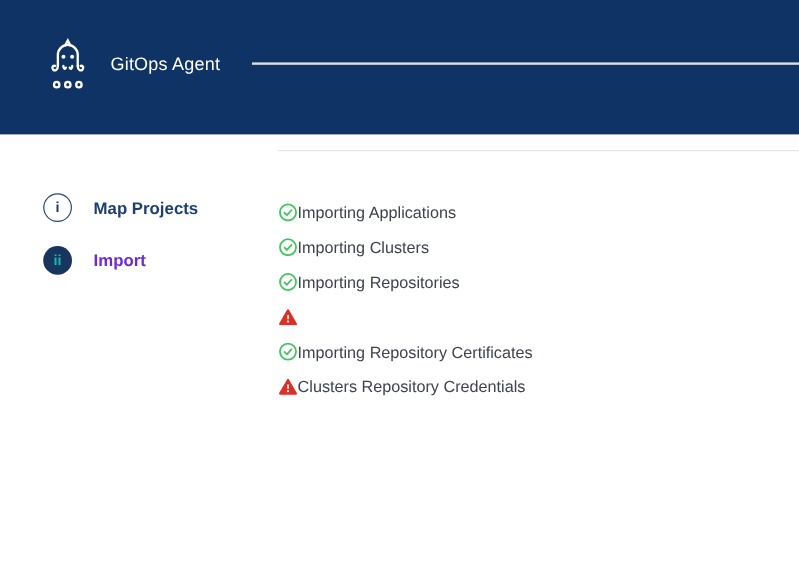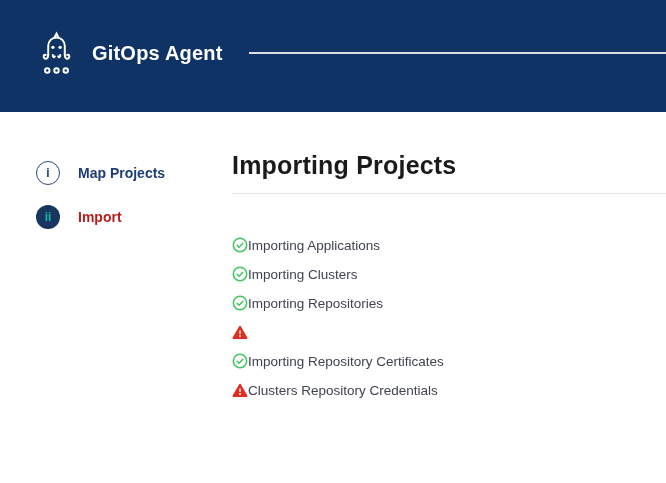--- a/index.html
+++ b/index.html
@@ -13,21 +13,21 @@
 
   
   .header {
     position:absolute; top:0; left:0; width:666px; height:112px;
     background:#0E3364;
     display:flex; align-items:center;
     padding:0 0 6px 38px;
   }
   .logo-icon { width:37px; height:46px; flex:none; display:block; }
   .app-title {
-    color:#ffffff; font-size:20px; font-weight:700;
+    color:#ffffff; font-size:15px; font-weight:400;
     margin-left:17px; letter-spacing:0.2px; white-space:nowrap;
   }
   .header-rule {
     flex:1; height:2px; background:rgba(255,255,255,0.85);
     margin-left:26px;
   }
 
   
   .stepper {
     position:absolute; left:36px; top:161px;
@@ -36,21 +36,21 @@
   .step { display:flex; align-items:center; gap:18px; cursor:pointer; }
   .step-circle {
     width:24px; height:24px; border-radius:50%;
     display:flex; align-items:center; justify-content:center;
     font-size:12px; font-weight:700; flex:none;
   }
   .step-circle.completed { border:1.6px solid #2A4A77; color:#1B3E6F; background:#fff; }
   .step-circle.active { background:#17355F; color:#14b8a6; border:none; }
   .step-label { font-size:14px; font-weight:700; }
   .step-label-wrap.completed .step-label { color:#1C3E75;text-align:center; }
-  .step-label-wrap.active .step-label { color:#b91c1c; }
+  .step-label-wrap.active .step-label { color:#6d28d9; }
 
   
   .main { position:absolute; left:232px; top:112px; right:0; }
   .page-title {
     margin-top:38px; font-size:25px; line-height:30px;
     font-weight:700; color:#1A1A1A; letter-spacing:0.2px;
   }
   .title-divider { border:none; border-top:1px solid #E7E7E7; margin-top:13px; width:100%; }
 
   .import-list { margin-top:30px; display:flex; flex-direction:column; }
@@ -97,21 +97,20 @@
       </div>
 
       <div class="step step-label-wrap active">
         <span class="step-circle active">ii</span>
         <span class="step-label">Import</span>
       </div>
 
   </div>
 
   <div class="main">
-    <h1 class="page-title">Importing Projects</h1>
     <hr class="title-divider">
 
     <div class="import-list">
 
         <div class="import-item success">
           <svg class="status-icon icon-success" viewBox="0 0 16 16">
             <circle cx="8" cy="8" r="6.7" fill="none" stroke="#3FC65C" stroke-width="1.5"></circle>
             <path d="M5.1 8.3 l2 2 l3.7 -4.1" fill="none" stroke="#3FC65C" stroke-width="1.5" stroke-linecap="round" stroke-linejoin="round"></path>
           </svg>
 

